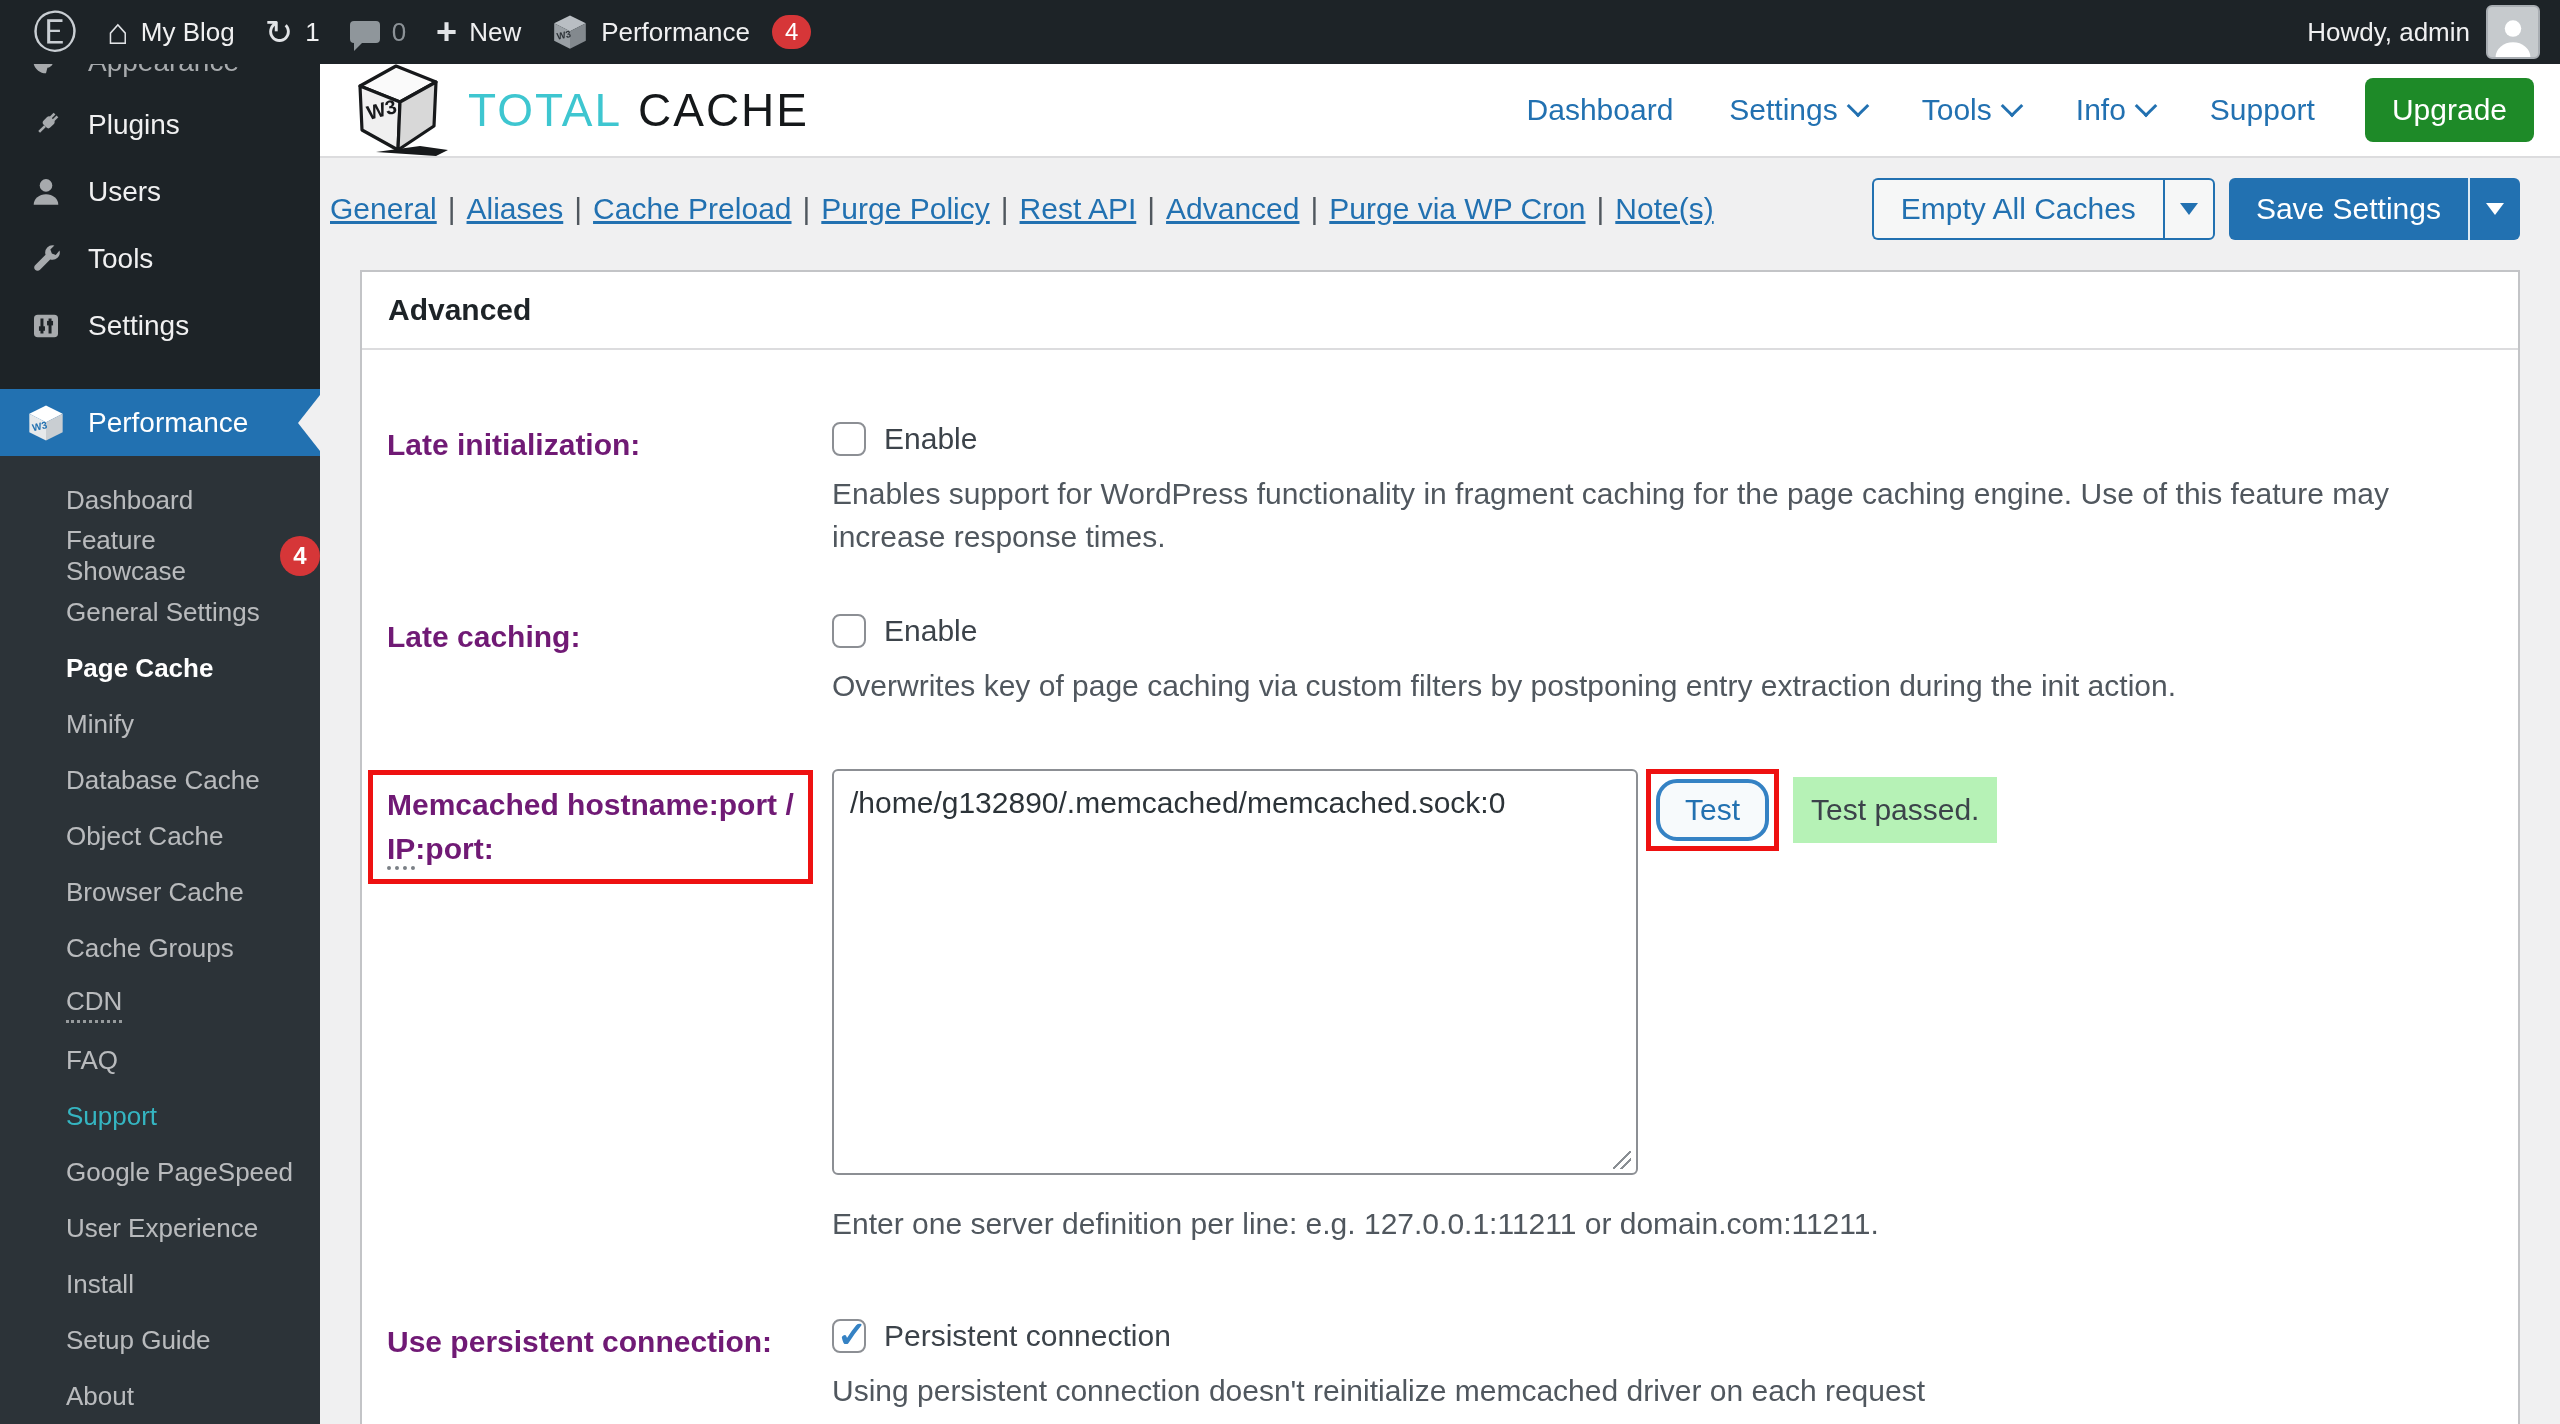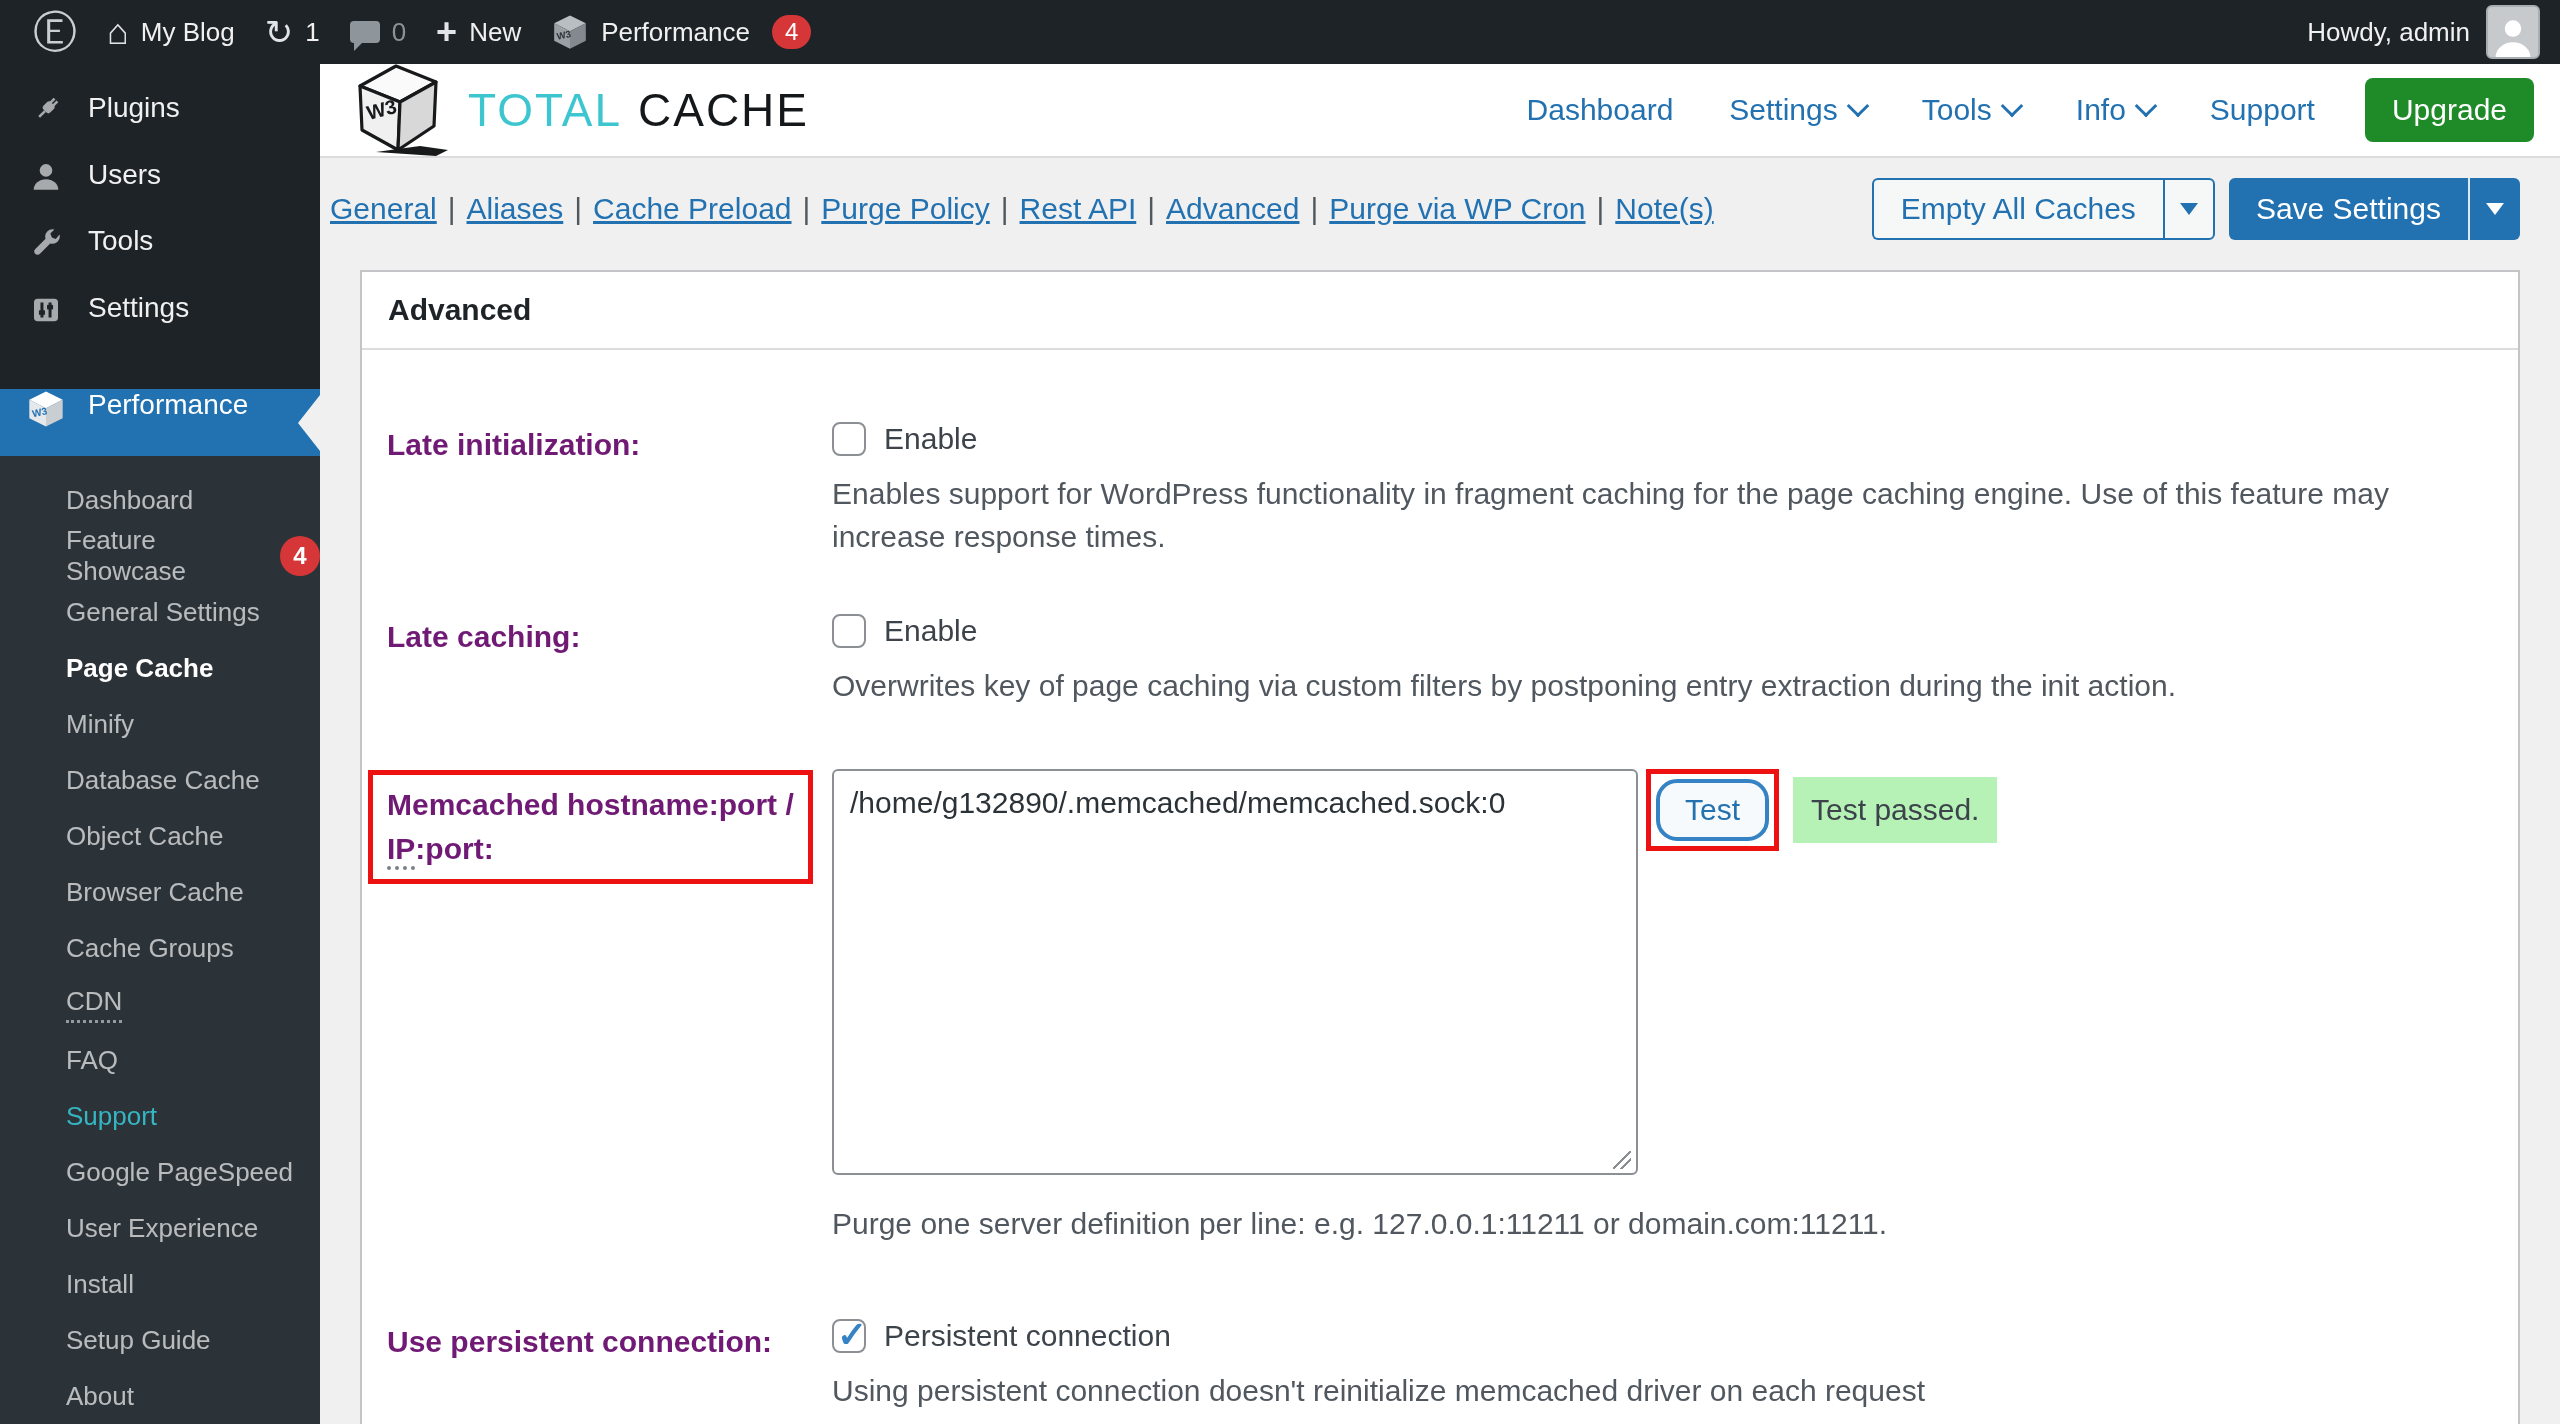--- a/index.html
+++ b/index.html
@@ -29,21 +29,21 @@
   .plus-glyph{font-size:36px;line-height:1;color:#e2e4e7;font-weight:bold}
   .refresh-glyph{font-size:34px;line-height:1;color:#e2e4e7}
   .house-glyph{font-size:36px;line-height:1;color:#e2e4e7}
 
   
   #sidebar{
     position:absolute;top:64px;left:0;bottom:0;width:320px;z-index:40;
     background:var(--sidebar-bg,#1d2327);
     display:flex;flex-direction:column;
   }
-  .menu-item{display:flex;align-items:flex-start;gap:22px;height:68px;padding-left:26px;color:#f0f0f1;font-size:28px}
+  .menu-item{display:flex;align-items:center;gap:22px;height:68px;padding-left:26px;color:#f0f0f1;font-size:28px}
   .menu-item .mi-icon{width:40px;display:flex;justify-content:center;align-items:center;color:#a7aaad}
   .clipped{height:16px;overflow:hidden}
   .clipped .menu-item{margin-top:-36px;color:#a7aaad}
   .first-item{margin-top:12px}
   .perf{position:relative;background:var(--active-blue,#2271b1);color:#fff;margin-top:30px}
   .perf .mi-icon{color:#fff}
   .perf-arrow{position:absolute;right:0;top:50%;transform:translateY(-50%);width:0;height:0;
     border-top:28px solid transparent;border-bottom:28px solid transparent;border-right:22px solid var(--content-bg,#f0f0f1)}
   .submenu{background:var(--submenu-bg,#2c3338);flex:1;padding-top:16px;margin:0;list-style:none}
   .sub-item{display:flex;align-items:center;height:56px;padding-left:26px;font-size:26px;color:rgba(240,240,241,.72)}
@@ -415,21 +415,21 @@
         <div>
           <div class="mc-field">
             <span class="ta-wrap">
               <textarea spellcheck="false" style="">/home/g132890/.memcached/memcached.sock:0</textarea>
             </span>
             <span class="test-wrap">
               <button class="test-btn">Test</button>
             </span>
             <span class="passed">Test passed.</span>
           </div>
-          <div class="helper">Purge one server definition per line: e.g. 127.0.0.1:11211 or domain.com:11211.</div>
+          <div class="helper">Enter one server definition per line: e.g. 127.0.0.1:11211 or domain.com:11211.</div>
         </div>
       </div>
 
       <div class="row">
         <div class="lbl">Use persistent connection:</div>
         <div>
           <label class="cb-line">
             <span class="checkbox checked"></span>
             <span>Persistent connection</span>
           </label>

